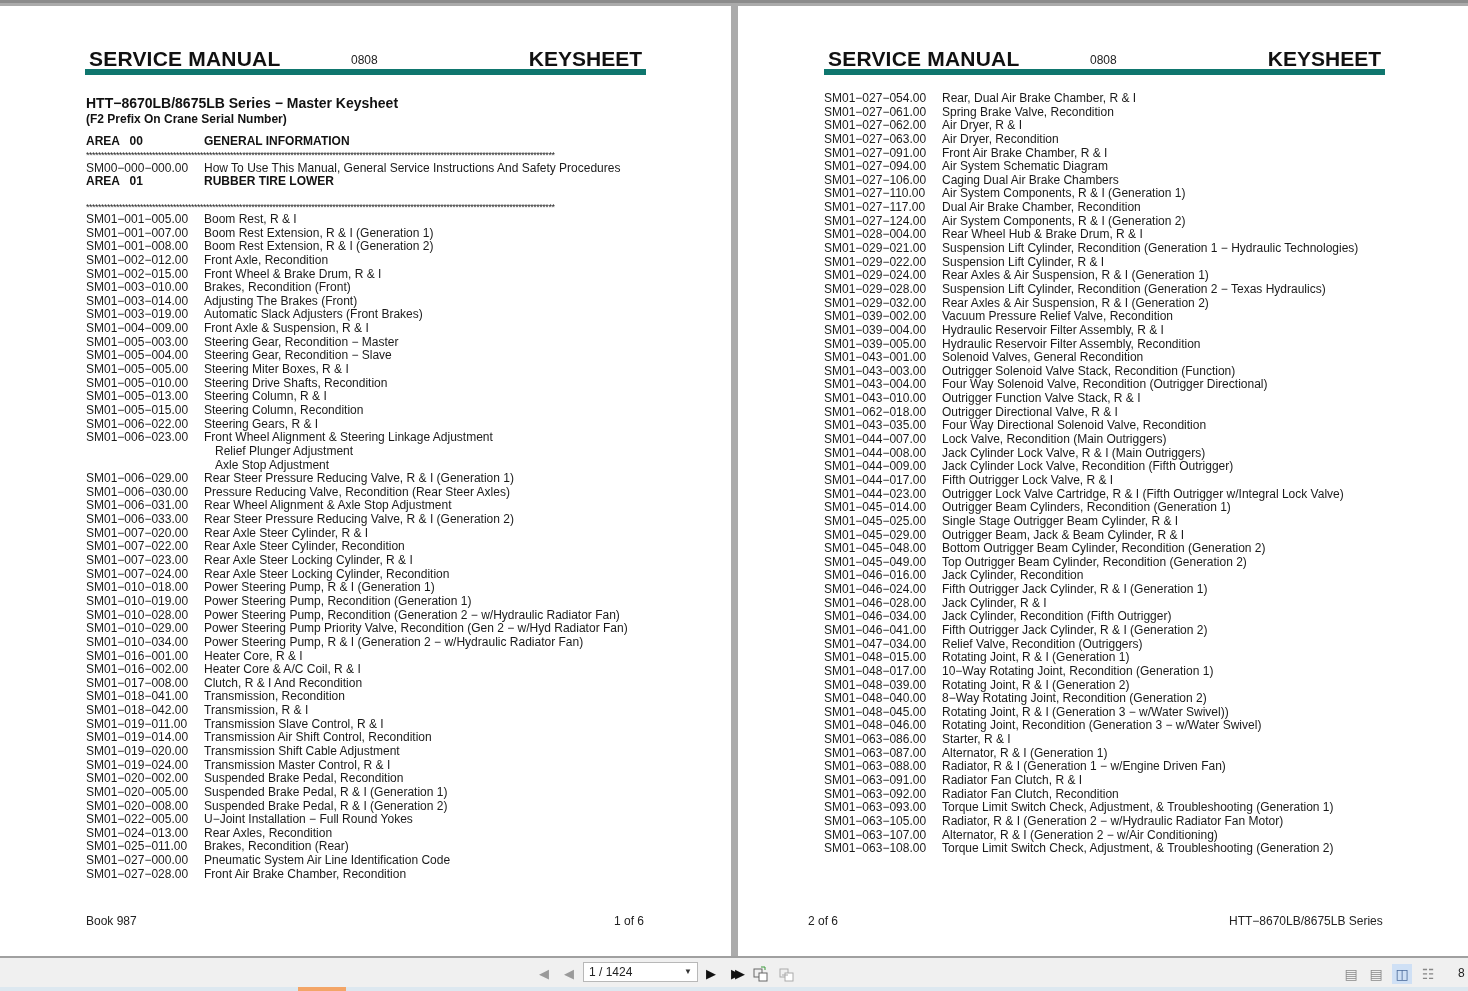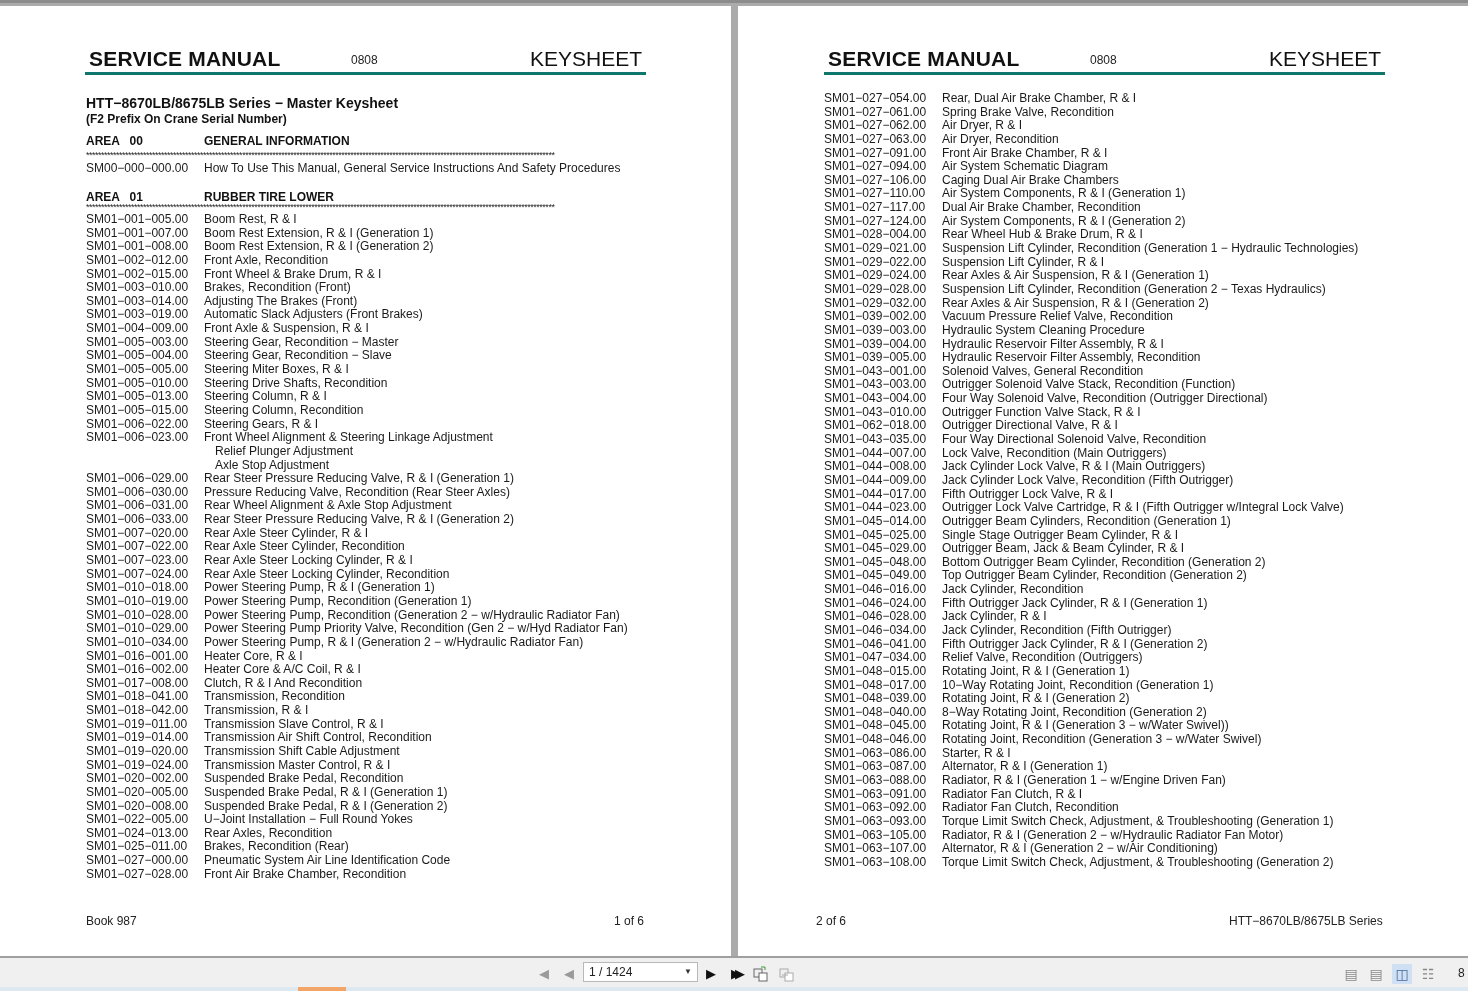--- a/index.html
+++ b/index.html
@@ -2,27 +2,27 @@
 <html><head>
 <meta charset="utf-8">
 <style>
   * { box-sizing: border-box; margin: 0; padding: 0; }
   html, body { width: 1468px; height: 991px; overflow: hidden; }
   body { background: #ababab; font-family: "Liberation Sans", sans-serif; position: relative; }
   .viewer { position: absolute; left: 0; top: 0; width: 1468px; height: 956px; background: #ababab; border-top: 3px solid #8c8c8c; }
   .page { position: absolute; top: 3px; background: #fff; height: 950px; }
   .page.left { left: 0; width: 731px; }
   .page.right { left: 738px; width: 730px; }
-  .hdr { position: absolute; top: 44px; height: 28px; border-bottom: 3px solid #0f766e; }
+  .hdr { position: absolute; top: 44px; height: 28px; border-bottom: 6px solid #0f766e; }
   .page.left .hdr { left: 85px; width: 561px; }
   .page.right .hdr { left: 824px; width: 561px; }
   .page.right .hdr { left: 86px; }
   .hdr .t1 { position: absolute; left: 4px; top: 0px; font-size: 21px; font-weight: bold; color: #111; letter-spacing: 0.2px; }
   .hdr .t2 { position: absolute; left: 266px; top: 6px; font-size: 12px; color: #222; }
-  .hdr .t3 { position: absolute; right: 4px; top: 0px; font-size: 21px; font-weight: normal; color: #111; }
+  .hdr .t3 { position: absolute; right: 4px; top: 0px; font-size: 21px; font-weight: bold; color: #111; }
   .title { position: absolute; left: 86px; top: 89px; font-size: 14px; font-weight: bold; color: #111; text-align: center; }
   .subtitle { position: absolute; left: 86px; top: 106px; font-size: 12px; font-weight: bold; color: #111; }
   .area { position: absolute; left: 86px; font-size: 12px; font-weight: bold; color: #111; }
   .area .code { display: inline-block; width: 118px; }
   .stars { position: absolute; left: 86px; width: 554px; height: 4px; overflow: hidden; font-size: 9px; line-height: 6px; color: #222; white-space: nowrap; letter-spacing: -0.5px; }
   .list { position: absolute; left: 86px; font-size: 12px; color: #1a1a1a; line-height: 13.65px; }
   .page.right .list { left: 86px; }
   .row { white-space: nowrap; height: 13.65px; }
   .row .c { display: inline-block; width: 118px; }
   .row.sub { padding-left: 129px; }
@@ -53,21 +53,21 @@
     <div class="subtitle">(F2 Prefix On Crane Serial Number)</div>
 
     <div class="area" style="top:128px;">
       <span class="code" style="white-space:pre;">AREA   00</span><span>GENERAL INFORMATION</span>
     </div>
     <div class="stars" style="top:146px;">************************************************************************************************************************************************************</div>
     <div class="list" style="top:156px;">
       <div class="row"><span class="c">SM00−000−000.00</span><span>How To Use This Manual, General Service Instructions And Safety Procedures</span></div>
     </div>
 
-    <div class="area" style="top:184px;">
+    <div class="area" style="top:168px;">
       <span class="code" style="white-space:pre;">AREA   01</span><span>RUBBER TIRE LOWER</span>
     </div>
     <div class="stars" style="top:198px;">************************************************************************************************************************************************************</div>
 
     <div class="list" id="list-left" style="top:207px;">
         <div class="row"><span class="c">SM01−001−005.00</span><span>Boom Rest, R &amp; I</span></div>
         <div class="row"><span class="c">SM01−001−007.00</span><span>Boom Rest Extension, R &amp; I (Generation 1)</span></div>
         <div class="row"><span class="c">SM01−001−008.00</span><span>Boom Rest Extension, R &amp; I (Generation 2)</span></div>
         <div class="row"><span class="c">SM01−002−012.00</span><span>Front Axle, Recondition</span></div>
         <div class="row"><span class="c">SM01−002−015.00</span><span>Front Wheel &amp; Brake Drum, R &amp; I</span></div>
@@ -138,21 +138,20 @@
         <div class="row"><span class="c">SM01−027−110.00</span><span>Air System Components, R &amp; I (Generation 1)</span></div>
         <div class="row"><span class="c">SM01−027−117.00</span><span>Dual Air Brake Chamber, Recondition</span></div>
         <div class="row"><span class="c">SM01−027−124.00</span><span>Air System Components, R &amp; I (Generation 2)</span></div>
         <div class="row"><span class="c">SM01−028−004.00</span><span>Rear Wheel Hub &amp; Brake Drum, R &amp; I</span></div>
         <div class="row"><span class="c">SM01−029−021.00</span><span>Suspension Lift Cylinder, Recondition (Generation 1 − Hydraulic Technologies)</span></div>
         <div class="row"><span class="c">SM01−029−022.00</span><span>Suspension Lift Cylinder, R &amp; I</span></div>
         <div class="row"><span class="c">SM01−029−024.00</span><span>Rear Axles &amp; Air Suspension, R &amp; I (Generation 1)</span></div>
         <div class="row"><span class="c">SM01−029−028.00</span><span>Suspension Lift Cylinder, Recondition (Generation 2 − Texas Hydraulics)</span></div>
         <div class="row"><span class="c">SM01−029−032.00</span><span>Rear Axles &amp; Air Suspension, R &amp; I (Generation 2)</span></div>
         <div class="row"><span class="c">SM01−039−002.00</span><span>Vacuum Pressure Relief Valve, Recondition</span></div>
-        <div class="row"><span class="c">SM01−039−003.00</span><span>Hydraulic System Cleaning Procedure</span></div>
         <div class="row"><span class="c">SM01−039−004.00</span><span>Hydraulic Reservoir Filter Assembly, R &amp; I</span></div>
         <div class="row"><span class="c">SM01−039−005.00</span><span>Hydraulic Reservoir Filter Assembly, Recondition</span></div>
         <div class="row"><span class="c">SM01−043−001.00</span><span>Solenoid Valves, General Recondition</span></div>
         <div class="row"><span class="c">SM01−043−003.00</span><span>Outrigger Solenoid Valve Stack, Recondition (Function)</span></div>
         <div class="row"><span class="c">SM01−043−004.00</span><span>Four Way Solenoid Valve, Recondition (Outrigger Directional)</span></div>
         <div class="row"><span class="c">SM01−043−010.00</span><span>Outrigger Function Valve Stack, R &amp; I</span></div>
         <div class="row"><span class="c">SM01−062−018.00</span><span>Outrigger Directional Valve, R &amp; I</span></div>
         <div class="row"><span class="c">SM01−043−035.00</span><span>Four Way Directional Solenoid Valve, Recondition</span></div>
         <div class="row"><span class="c">SM01−044−007.00</span><span>Lock Valve, Recondition (Main Outriggers)</span></div>
         <div class="row"><span class="c">SM01−044−008.00</span><span>Jack Cylinder Lock Valve, R &amp; I (Main Outriggers)</span></div>
@@ -179,21 +178,21 @@
         <div class="row"><span class="c">SM01−063−086.00</span><span>Starter, R &amp; I</span></div>
         <div class="row"><span class="c">SM01−063−087.00</span><span>Alternator, R &amp; I (Generation 1)</span></div>
         <div class="row"><span class="c">SM01−063−088.00</span><span>Radiator, R &amp; I (Generation 1 − w/Engine Driven Fan)</span></div>
         <div class="row"><span class="c">SM01−063−091.00</span><span>Radiator Fan Clutch, R &amp; I</span></div>
         <div class="row"><span class="c">SM01−063−092.00</span><span>Radiator Fan Clutch, Recondition</span></div>
         <div class="row"><span class="c">SM01−063−093.00</span><span>Torque Limit Switch Check, Adjustment, &amp; Troubleshooting (Generation 1)</span></div>
         <div class="row"><span class="c">SM01−063−105.00</span><span>Radiator, R &amp; I (Generation 2 − w/Hydraulic Radiator Fan Motor)</span></div>
         <div class="row"><span class="c">SM01−063−107.00</span><span>Alternator, R &amp; I (Generation 2 − w/Air Conditioning)</span></div>
         <div class="row"><span class="c">SM01−063−108.00</span><span>Torque Limit Switch Check, Adjustment, &amp; Troubleshooting (Generation 2)</span></div>
       </div>
-    <div class="foot" style="left:78px;">2 of 6</div>
+    <div class="foot" style="left:70px;">2 of 6</div>
     <div class="foot" style="left:491px;">HTT−8670LB/8675LB Series</div>
   </div>
 </div>
 
 <div class="toolbar">
   <span class="tb-icon dim" style="left:536px;">◀​</span>
   <span class="tb-icon dim" style="left:561px;">◀</span>
   <div class="pagebox">
     <span>1 / 1424</span>
     <span class="dd">▼</span>

